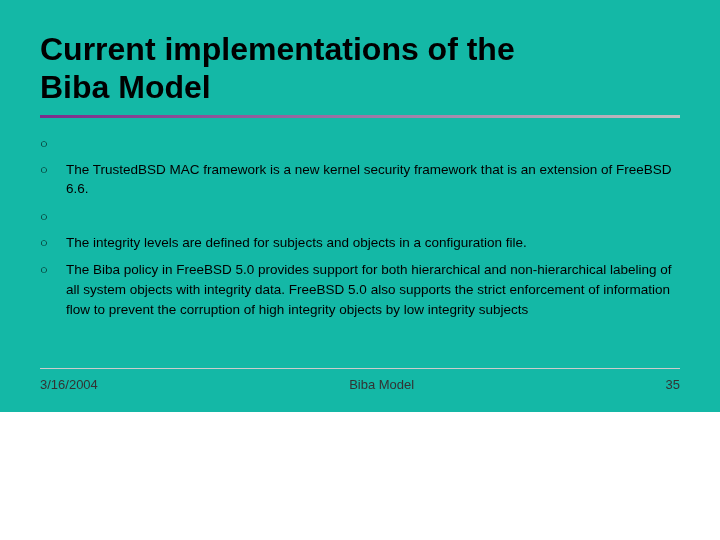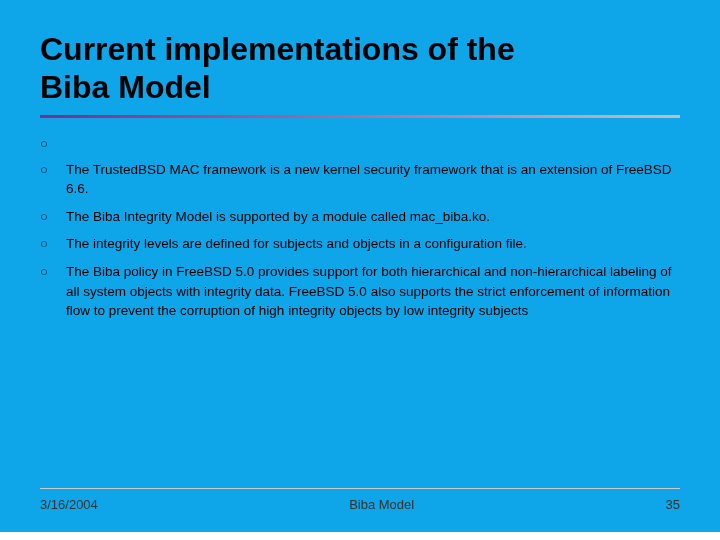--- a/index.html
+++ b/index.html
@@ -11,22 +11,22 @@
     body {
       width: 720px;
       height: 540px;
       background: #ffffff;
       font-family: 'Times New Roman', Times, serif;
       overflow: hidden;
     }
 
     .slide {
       width: 720px;
-      height: 532px;
-      background: #0ea5e9;
+      height: 412px;
+      background: #14b8a6;
       display: flex;
       flex-direction: column;
       padding: 30px 40px 20px 40px;
     }
 
     .title-area {
       margin-bottom: 8px;
     }
 
     .slide-title {
@@ -119,21 +119,20 @@
       <span class="bullet-symbol">○</span>
     </div>
 
     <div class="bullet-item">
       <span class="bullet-symbol">○</span>
       <span class="bullet-text">The TrustedBSD MAC framework is a new kernel security framework that is an extension of FreeBSD 6.6.</span>
     </div>
 
     <div class="bullet-item">
       <span class="bullet-symbol">○</span>
-      <span class="bullet-text">The Biba Integrity Model is supported by a module called mac_biba.ko.</span>
     </div>
 
     <div class="bullet-item">
       <span class="bullet-symbol">○</span>
       <span class="bullet-text">The integrity levels are defined for subjects and objects in a configuration file.</span>
     </div>
 
     <div class="bullet-item">
       <span class="bullet-symbol">○</span>
       <span class="bullet-text">The Biba policy in FreeBSD 5.0 provides support for both hierarchical and non-hierarchical labeling of all system objects with integrity data.  FreeBSD 5.0 also supports the strict enforcement of information flow to prevent the corruption of high integrity objects by low integrity subjects</span>

